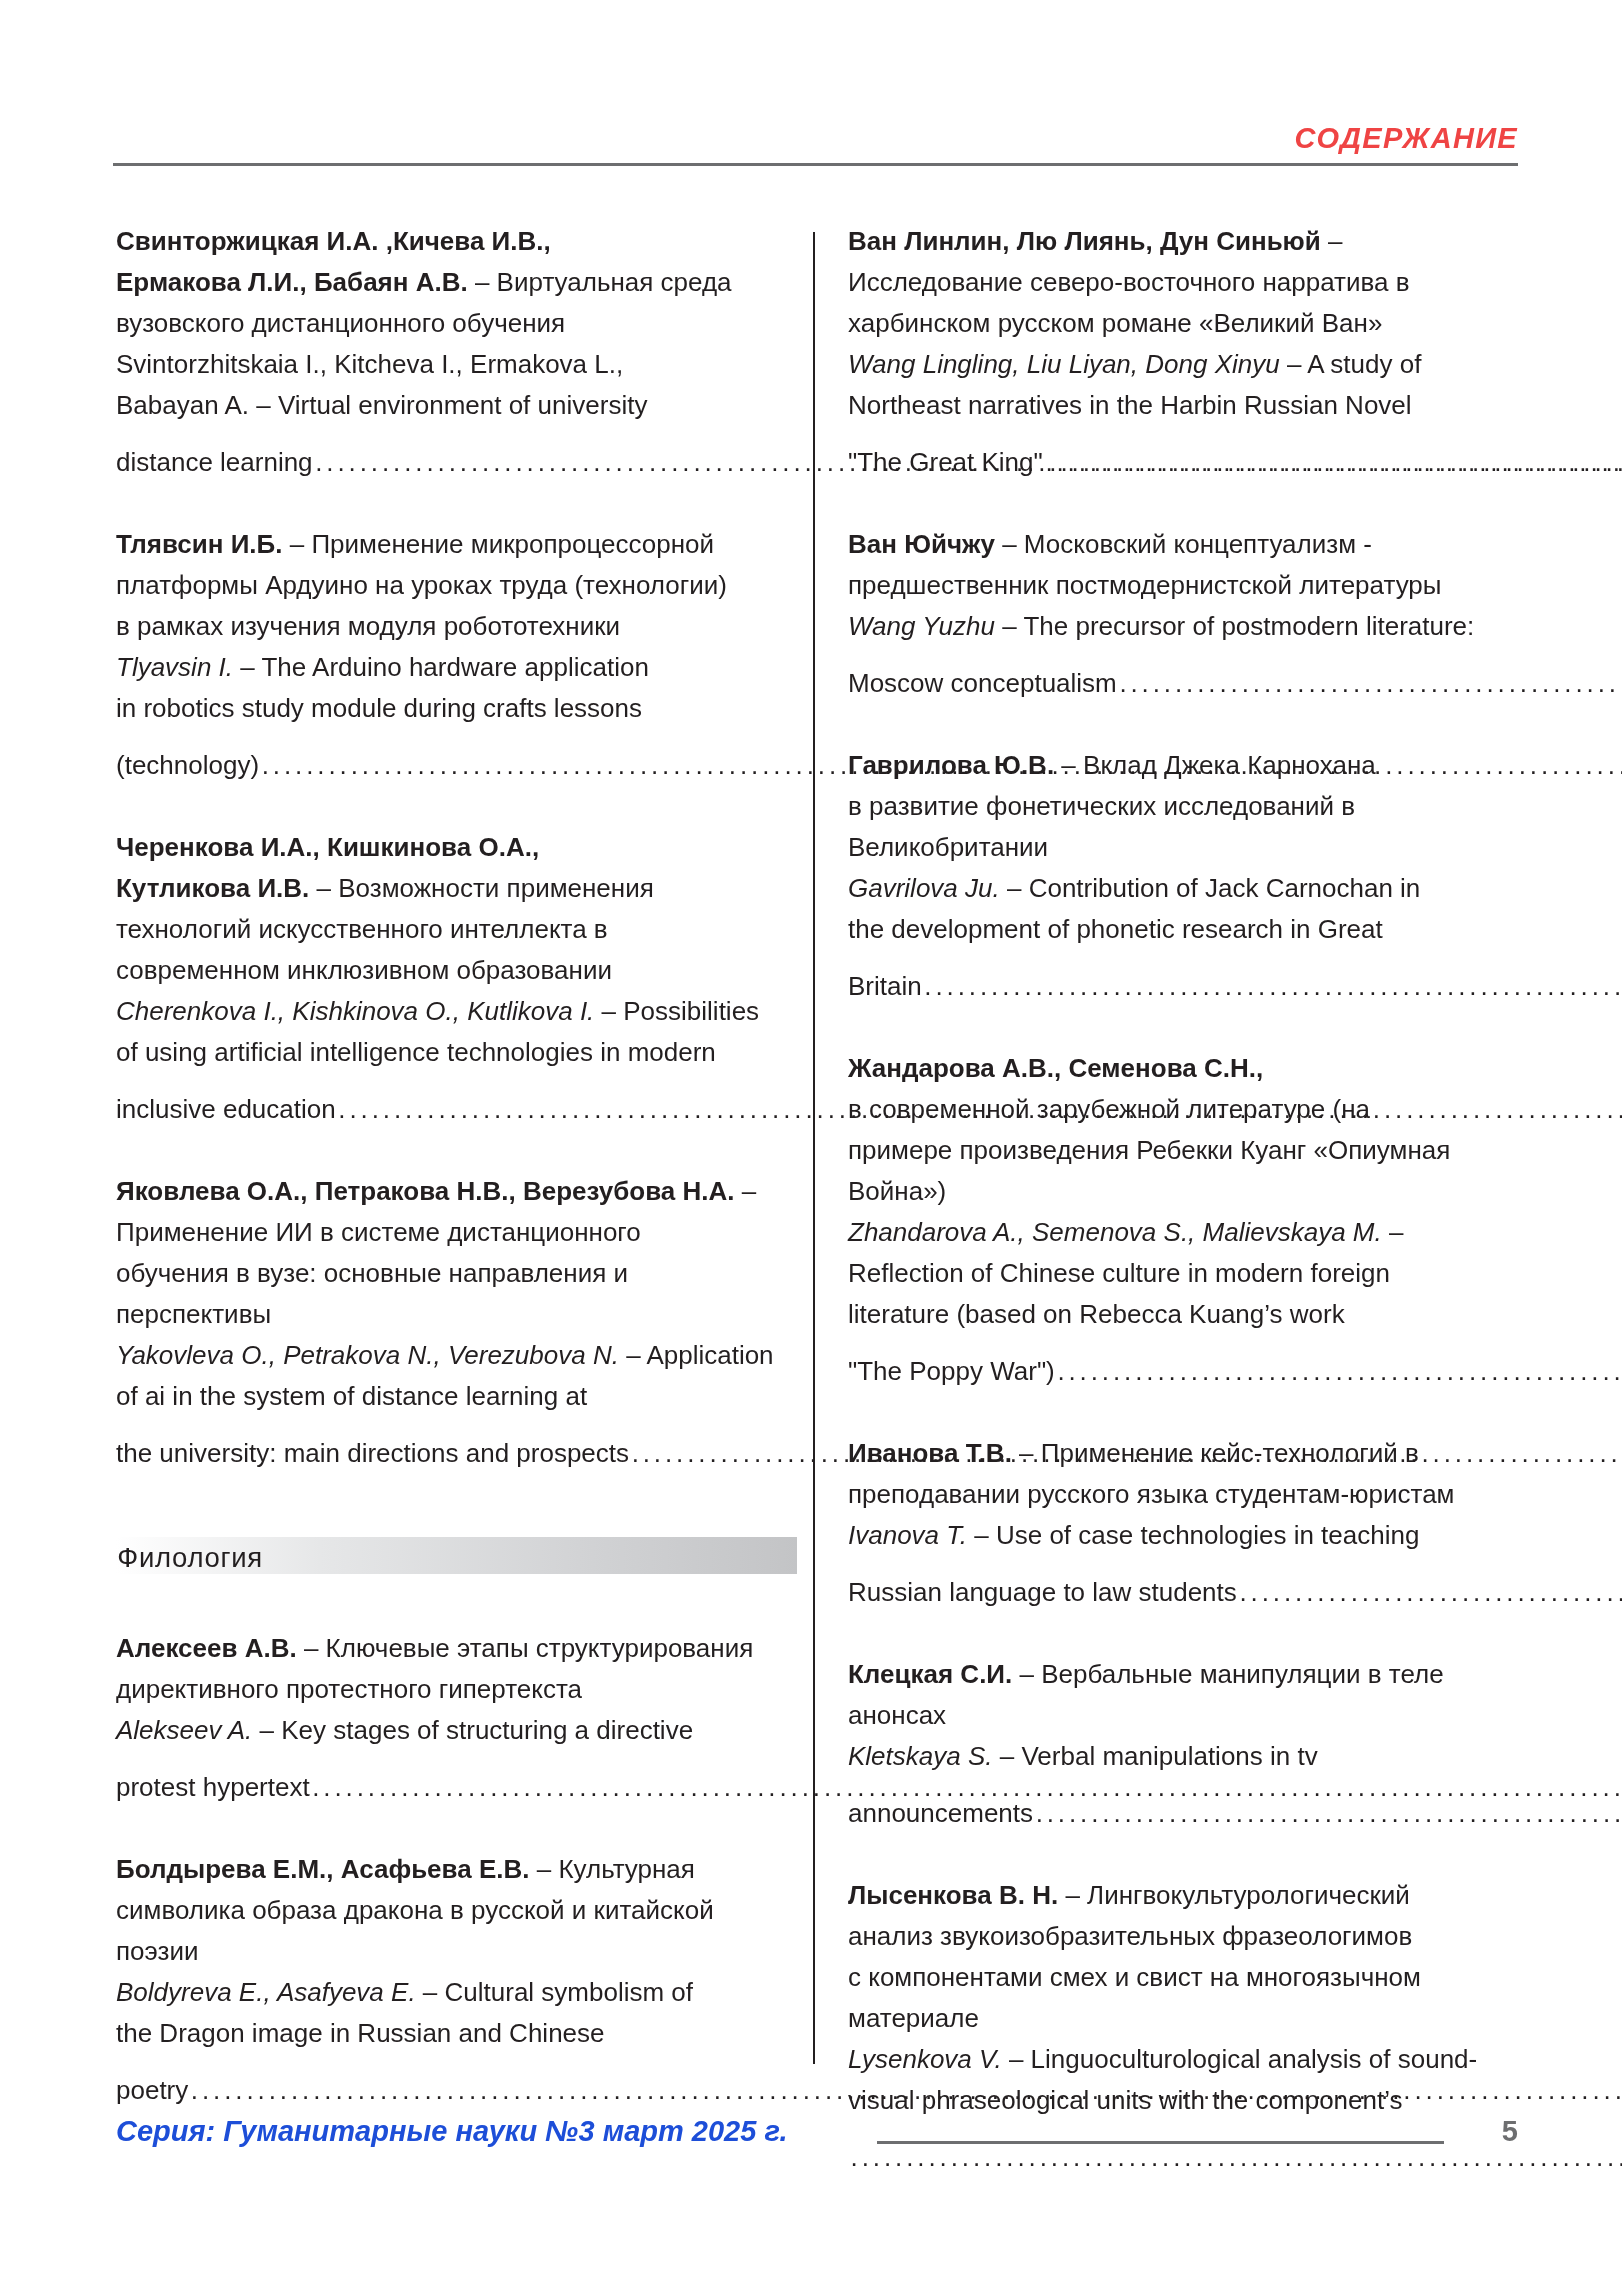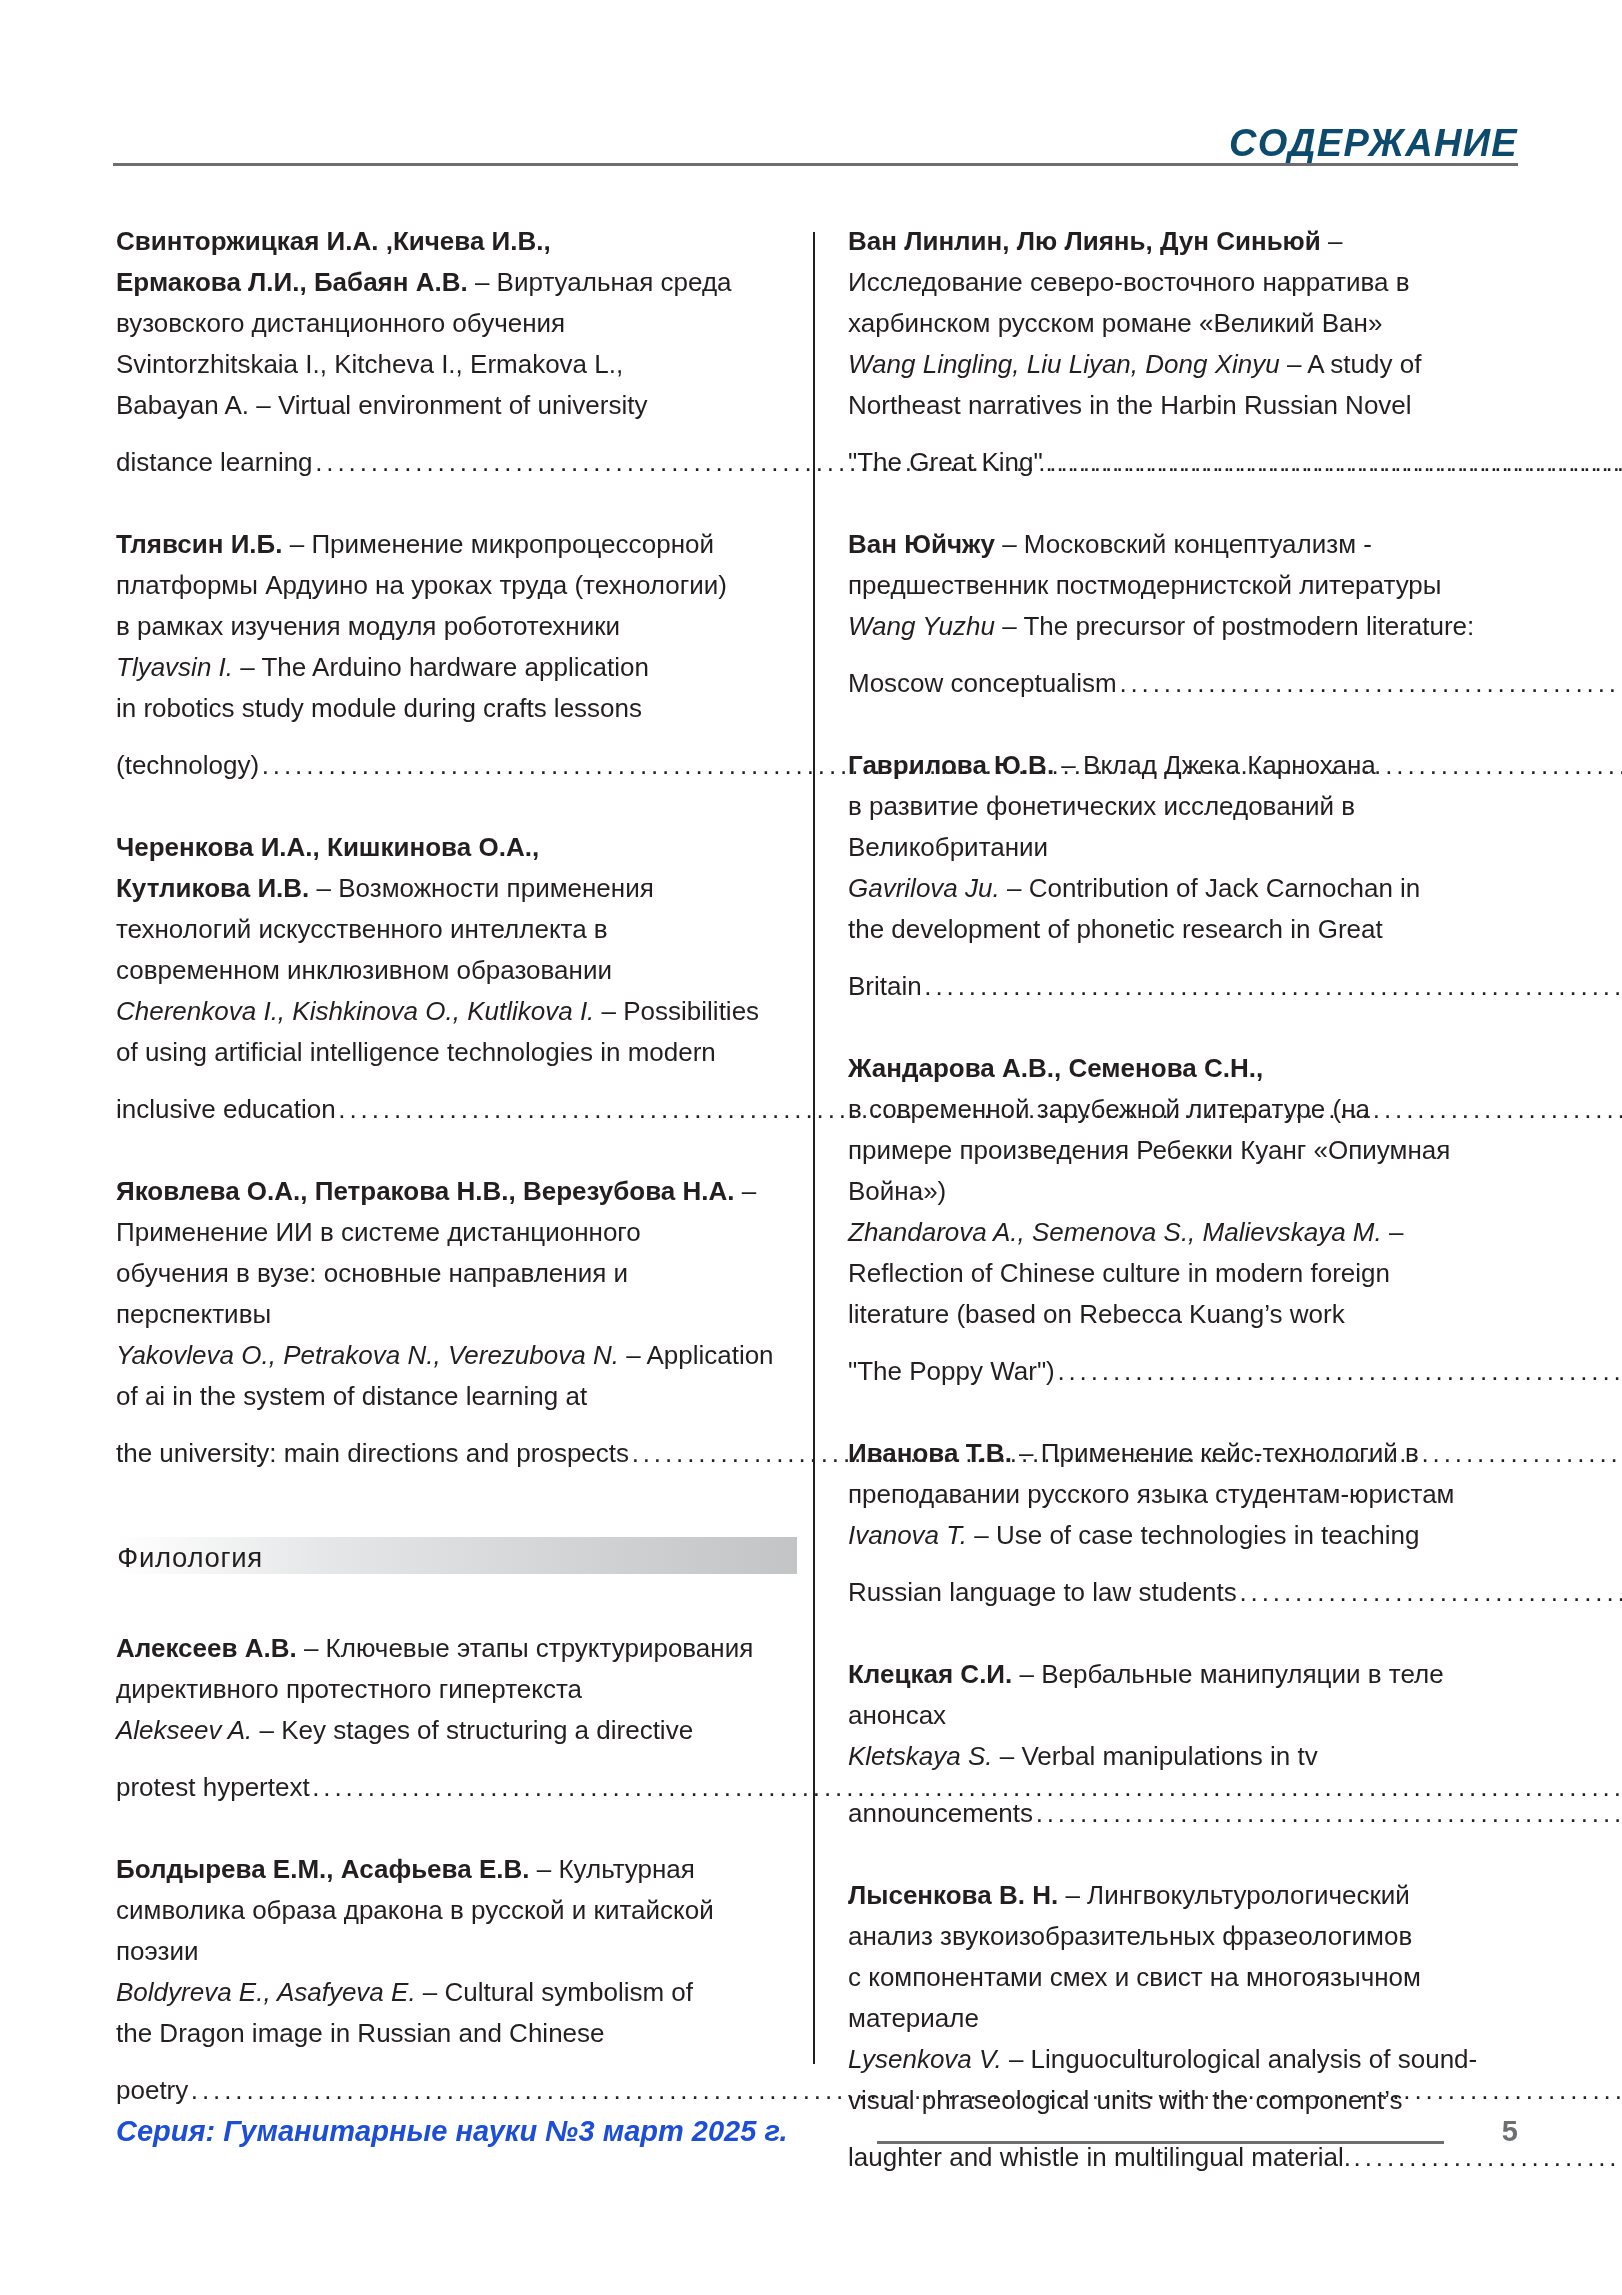--- a/index.html
+++ b/index.html
@@ -1,20 +1,20 @@
 <!DOCTYPE html>
 <html style="font-size:10.5px"><head>
 <meta charset="utf-8">
 <style>
   html, body { margin: 0; padding: 0; background: #ffffff; }
   body { width: 1623px; height: 2295px; position: relative; overflow: hidden;
          font-family: "Liberation Sans", "DejaVu Sans", sans-serif; color: #231f20; }
 
-  .header-title { position: absolute; right: 105px; top: 122px; font-size: 38px; font-weight: bold;
-                  font-style: italic; color: #0c4a6e; letter-spacing: 1.3px; }
+  .header-title { position: absolute; right: 105px; top: 122px; font-size: 29px; font-weight: bold;
+                  font-style: italic; color: #ef4444; letter-spacing: 1.3px; }
   .header-rule { position: absolute; left: 113px; right: 105px; top: 163px; height: 3.3px; background: #6d6e70; }
 
   .col { position: absolute; top: 221px; width: 681px; }
   .col-left { left: 116px; }
   .col-right { left: 848px; width: 674px; }
   .divider { position: absolute; left: 813px; top: 232px; height: 1832px; width: 2px; background: #231f20; }
 
   .entry { font-size: 26px; line-height: 41px; margin-bottom: 41px; }
   .entry .line { display: block; white-space: nowrap; }
   .authors-ru { font-weight: bold; }
@@ -146,21 +146,21 @@
         <span class="line"><span class="authors-en">Kletskaya S.</span> <span>– Verbal manipulations in tv</span></span>
         <span class="line leader"><span class="txt">announcements</span><span class="dots"></span></span>
       </div>
       <div class="entry">
         <span class="line"><span class="authors-ru">Лысенкова В. Н.</span> <span>– Лингвокультурологический</span></span>
         <span class="line"><span>анализ звукоизобразительных фразеологимов</span></span>
         <span class="line"><span>с компонентами смех и свист на многоязычном</span></span>
         <span class="line"><span>материале</span></span>
         <span class="line"><span class="authors-en">Lysenkova V.</span> <span>– Linguoculturological analysis of sound-</span></span>
         <span class="line"><span>visual phraseological units with the component’s</span></span>
-        <span class="line leader"><span class="txt">laughter and whistle in multilingual material.</span><span class="dots"></span></span>
+        <span class="line leader"><span class="dots"></span></span>
       </div>
     </div>
 </div>
 
 <div class="footer-title">Серия: Гуманитарные науки №3 март 2025 г.</div>
 <div class="footer-rule"></div>
 <div class="footer-page">5</div>
 
 
 </body></html>

